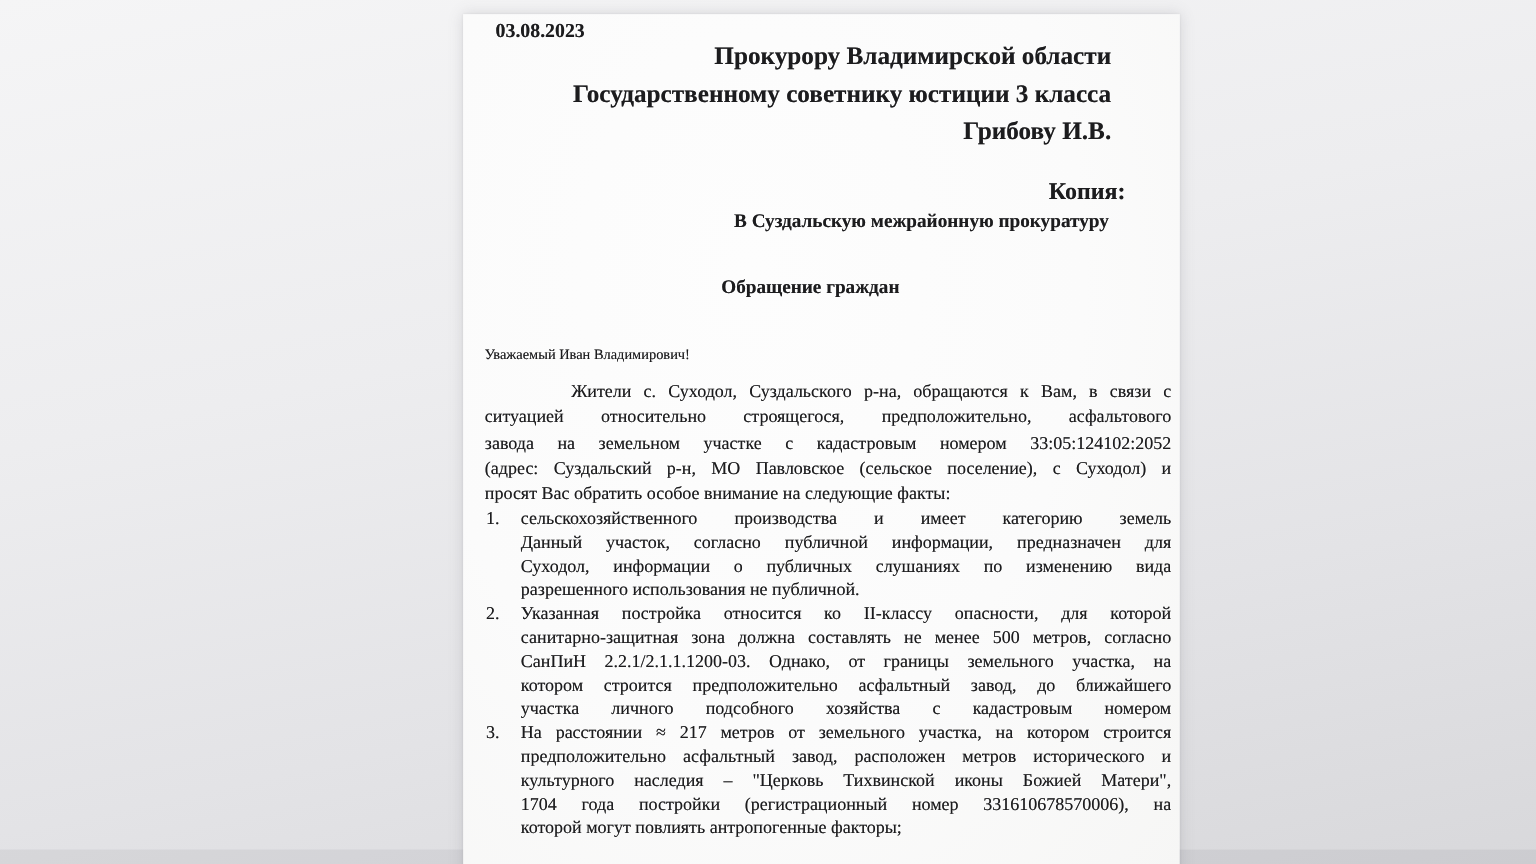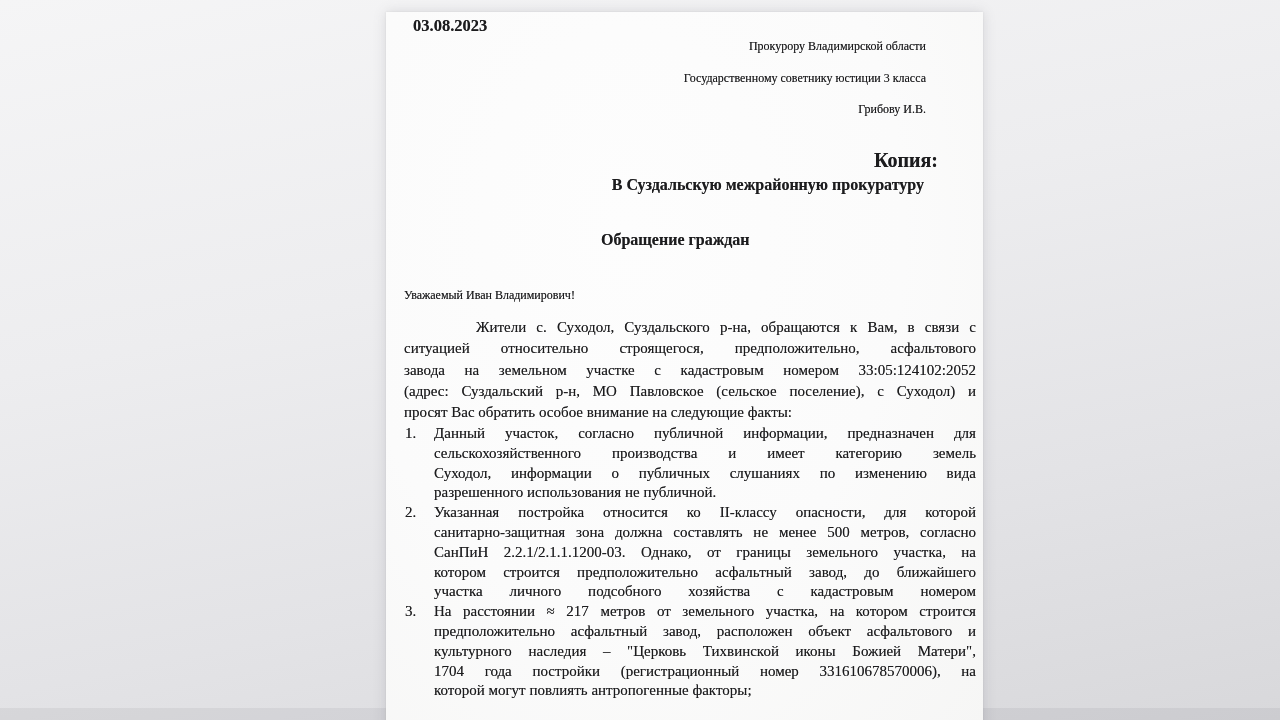--- a/index.html
+++ b/index.html
@@ -25,21 +25,21 @@
     overflow:hidden;
     margin-left:41px;
   }
   .content { position:absolute; left:18px; top:0; width:572px; height:720px; }
   .ink { text-shadow:0 0 0.55px rgba(28,28,30,0.6); }
 
   .date { position:absolute; left:9px; top:4px; font-weight:700; font-size:16.5px; }
 
   .addr {
     position:absolute; top:19px; left:0; right:50px;
-    text-align:right; font-weight:400; font-size:12px; line-height:31.5px;
+    text-align:right; font-weight:700; font-size:21px; line-height:31.5px;
   }
   .copy-label { position:absolute; top:137px; right:38px; font-weight:700; font-size:20px; }
   .copy-line  { position:absolute; top:164px; right:52px; font-weight:700; font-size:16px; }
 
   .subject    { position:absolute; top:219px; left:197px; font-weight:700; font-size:16px; }
   .salutation { position:absolute; top:276px; left:0; width:572px; font-size:12px; }
 
   .intro { position:absolute; top:305px; left:0; width:572px; font-size:15px; line-height:21.3px; }
   .list  { position:absolute; top:412px; left:0; width:572px; font-size:15px; line-height:19.8px; }
 
@@ -80,43 +80,43 @@
         <div class="jline">завода на земельном участке с кадастровым номером 33:05:124102:2052</div>
         <div class="jline">(адрес: Суздальский р-н, МО Павловское (сельское поселение), с Суходол) и</div>
         <div class="jline last">просят Вас обратить особое внимание на следующие факты:</div>
       </div>
 
     <div class="list">
 
       <div class="item">
         <div class="item-num">1.</div>
         <div class="item-body">
+            <div class="jline">сельскохозяйственного производства и имеет категорию земель</div>
             <div class="jline">Данный участок, согласно публичной информации, предназначен для</div>
-            <div class="jline">сельскохозяйственного производства и имеет категорию земель</div>
             <div class="jline">Суходол, информации о публичных слушаниях по изменению вида</div>
             <div class="jline last">разрешенного использования не публичной.</div>
           </div>
       </div>
 
       <div class="item">
         <div class="item-num">2.</div>
         <div class="item-body">
             <div class="jline">Указанная постройка относится ко II-классу опасности, для которой</div>
             <div class="jline">санитарно-защитная зона должна составлять не менее 500 метров, согласно</div>
             <div class="jline">СанПиН 2.2.1/2.1.1.1200-03. Однако, от границы земельного участка, на</div>
             <div class="jline">котором строится предположительно асфальтный завод, до ближайшего</div>
             <div class="jline">участка личного подсобного хозяйства с кадастровым номером</div>
           </div>
       </div>
 
       <div class="item">
         <div class="item-num">3.</div>
         <div class="item-body">
             <div class="jline">На расстоянии ≈ 217 метров от земельного участка, на котором строится</div>
-            <div class="jline">предположительно асфальтный завод, расположен объект асфальтового и</div>
+            <div class="jline">предположительно асфальтный завод, расположен метров исторического и</div>
             <div class="jline">культурного наследия – "Церковь Тихвинской иконы Божией Матери",</div>
             <div class="jline">1704 года постройки (регистрационный номер 331610678570006), на</div>
             <div class="jline last">которой могут повлиять антропогенные факторы;</div>
           </div>
       </div>
 
     </div>
   </div>
 </div>
 

